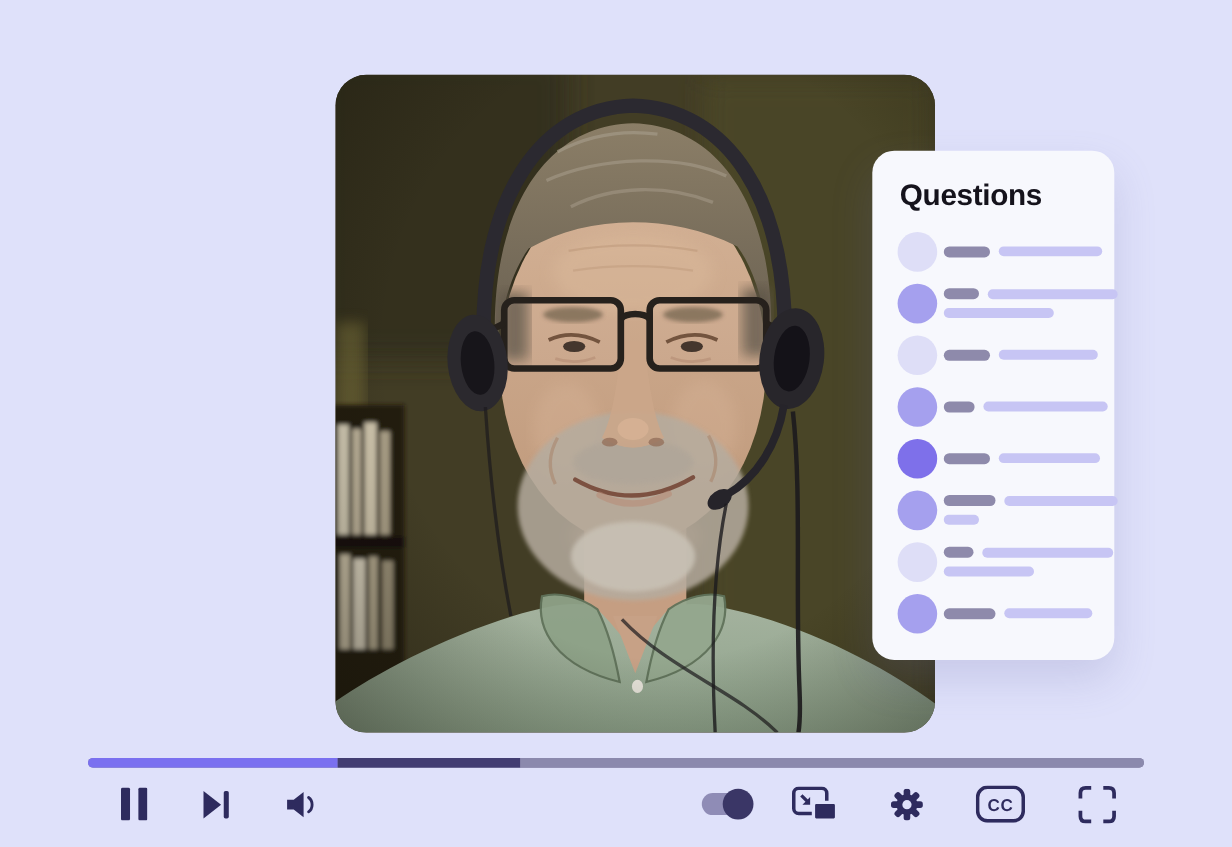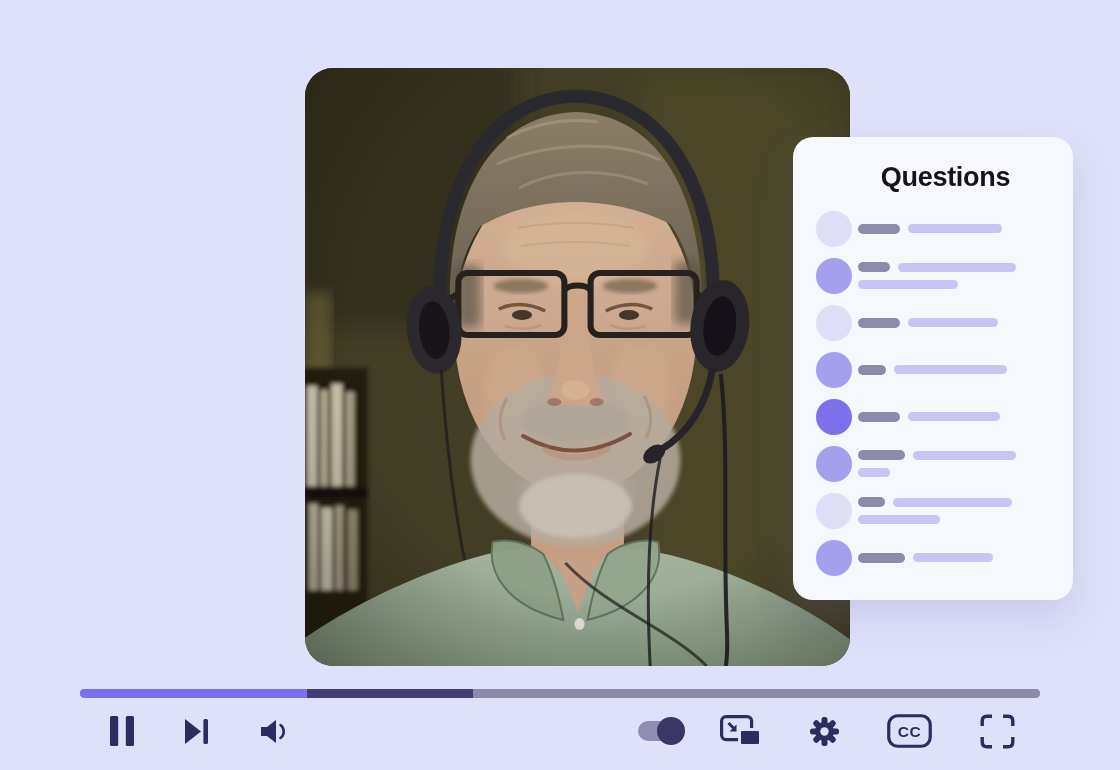--- a/index.html
+++ b/index.html
@@ -13,24 +13,24 @@
 
   
   .video-frame{
     position:absolute;left:305px;top:68px;width:545px;height:598px;
     border-radius:28px;overflow:hidden;background:#3e3922;
   }
   .video-frame svg{display:block;width:100%;height:100%;filter:blur(.7px) saturate(.95);}
 
   
   .questions-panel{
-    position:absolute;left:793px;top:137px;width:280px;height:463px;
+    position:absolute;left:793px;top:137px;width:220px;height:463px;
     background:#f7f8fd;border-radius:20px;
     box-shadow:0 18px 38px rgba(108,108,170,.20);
-    box-sizing:border-box;padding:24px 0 0 23px;text-align:center;
+    box-sizing:border-box;padding:24px 0 0 23px;
   }
   .q-title{
     margin:0 0 12px 2px;font-size:27px;line-height:32px;font-weight:700;
     color:#15131c;letter-spacing:-.3px;
   }
   .q-row{display:flex;align-items:center;height:47px;gap:6px;}
   .q-avatar{width:36px;height:36px;border-radius:50%;flex:0 0 36px;}
   .q-lines{display:flex;flex-direction:column;gap:8px;}
   .q-line{display:flex;align-items:center;gap:8px;}
   .q-bar{height:9px;border-radius:5px;background:var(--bar-light,#c7c5f4);}

